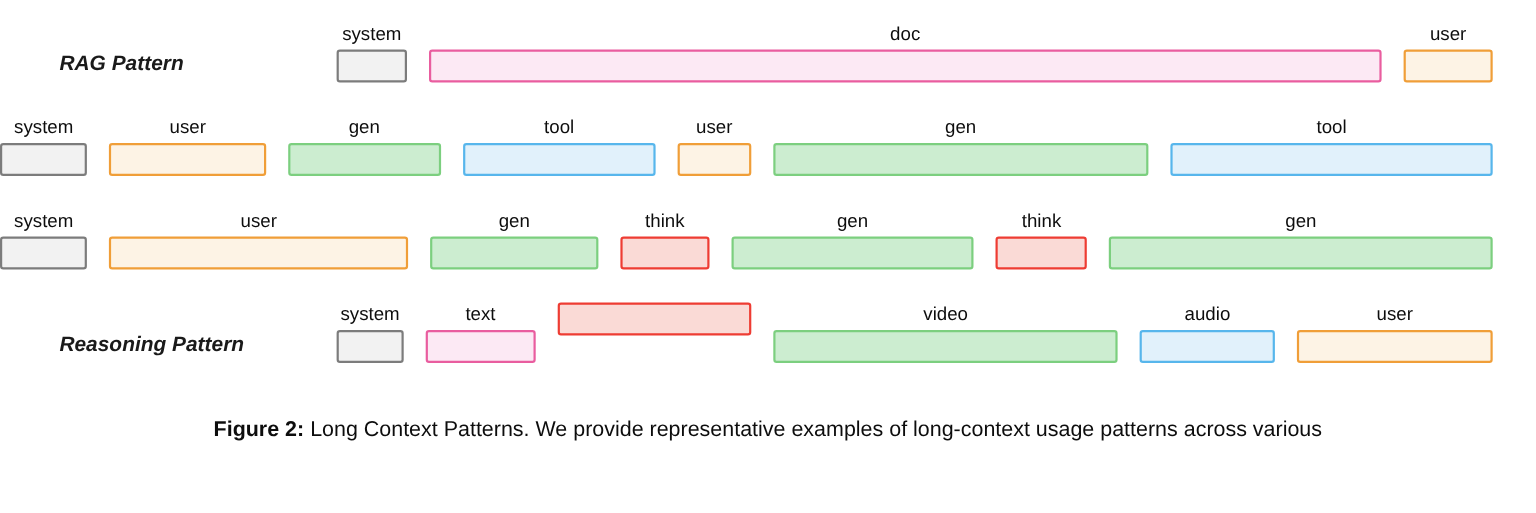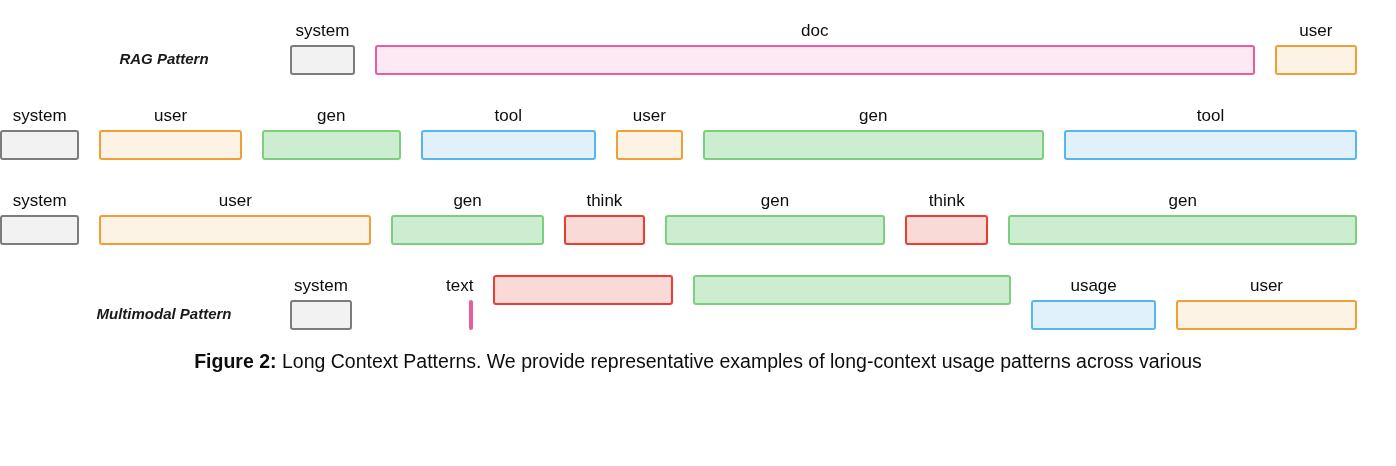--- a/index.html
+++ b/index.html
@@ -21,30 +21,29 @@
   }
   .row {
     display: flex;
     align-items: flex-end;
     height: 55px;
     margin-bottom: 30px;
   }
   .row:last-of-type { margin-bottom: 0; }
   .row-label {
     width: 252px;
-    padding-left: 38px;
+    padding-left: 54px;
     flex: 0 0 auto;
     font-style: italic;
     font-weight: 600;
-    font-size: 15px;
+    font-size: 19px;
     line-height: 22px;
     margin-bottom: 5px;
     white-space: nowrap;
     color: #1a1a1a;
-    text-align: center;
   }
   .bar {
     flex: 1 1 auto;
     display: flex;
     gap: 20px;
     margin-right: 39px;
     min-width: 0;
   }
   .segment {
     display: flex;
@@ -59,21 +58,21 @@
     white-space: nowrap;
     color: #0d0d0d;
   }
   .seg-box {
     height: 30px;
     box-sizing: border-box;
     border: 2.5px solid #000;
     border-radius: 3px;
   }
   .caption {
-    margin-top: 17px;
+    margin-top: 46px;
     text-align: center;
     font-size: 19.5px;
     line-height: 28px;
     color: #0d0d0d;
   }
   .caption b { font-weight: 700; }
 </style>
 </head>
 <body>
 
@@ -155,38 +154,39 @@
               <div class="seg-label">think</div>
               <div class="seg-box" style="border-color: rgb(238, 60, 51); background: rgb(250, 218, 214);"></div>
             </div>
             <div class="segment" style="flex: 294 294 0px;">
               <div class="seg-label">gen</div>
               <div class="seg-box" style="border-color: rgb(124, 207, 127); background: rgb(204, 237, 208);"></div>
             </div>
           </div>
         </div>
         <div class="row">
-          <div class="row-label">Multimodal Pattern</div>
+          <div class="row-label">Reasoning Pattern</div>
           <div class="bar">
             <div class="segment" style="flex: 67 67 0px;">
               <div class="seg-label">system</div>
               <div class="seg-box" style="border-color: rgb(124, 124, 124); background: rgb(242, 242, 242);"></div>
             </div>
-            <div class="segment" style="flex: 110 110 0px; align-items: flex-end;">
+            <div class="segment" style="flex: 110 110 0px;">
               <div class="seg-label">text</div>
               <div class="seg-box" style="border-color: rgb(233, 93, 159); background: rgb(252, 233, 244);"></div>
             </div>
             <div class="segment" style="flex: 194 194 0px;">
               <div class="seg-box" style="border-color: rgb(238, 60, 51); background: rgb(250, 218, 214);"></div>
             </div>
             <div class="segment" style="flex: 345 345 0px;">
+              <div class="seg-label">video</div>
               <div class="seg-box" style="border-color: rgb(124, 207, 127); background: rgb(204, 237, 208);"></div>
             </div>
             <div class="segment" style="flex: 135 135 0px;">
-              <div class="seg-label">usage</div>
+              <div class="seg-label">audio</div>
               <div class="seg-box" style="border-color: rgb(87, 182, 236); background: rgb(225, 241, 251);"></div>
             </div>
             <div class="segment" style="flex: 196 196 0px;">
               <div class="seg-label">user</div>
               <div class="seg-box" style="border-color: rgb(240, 158, 56); background: rgb(253, 243, 229);"></div>
             </div>
           </div>
         </div>
       </div>
     <div class="caption">

